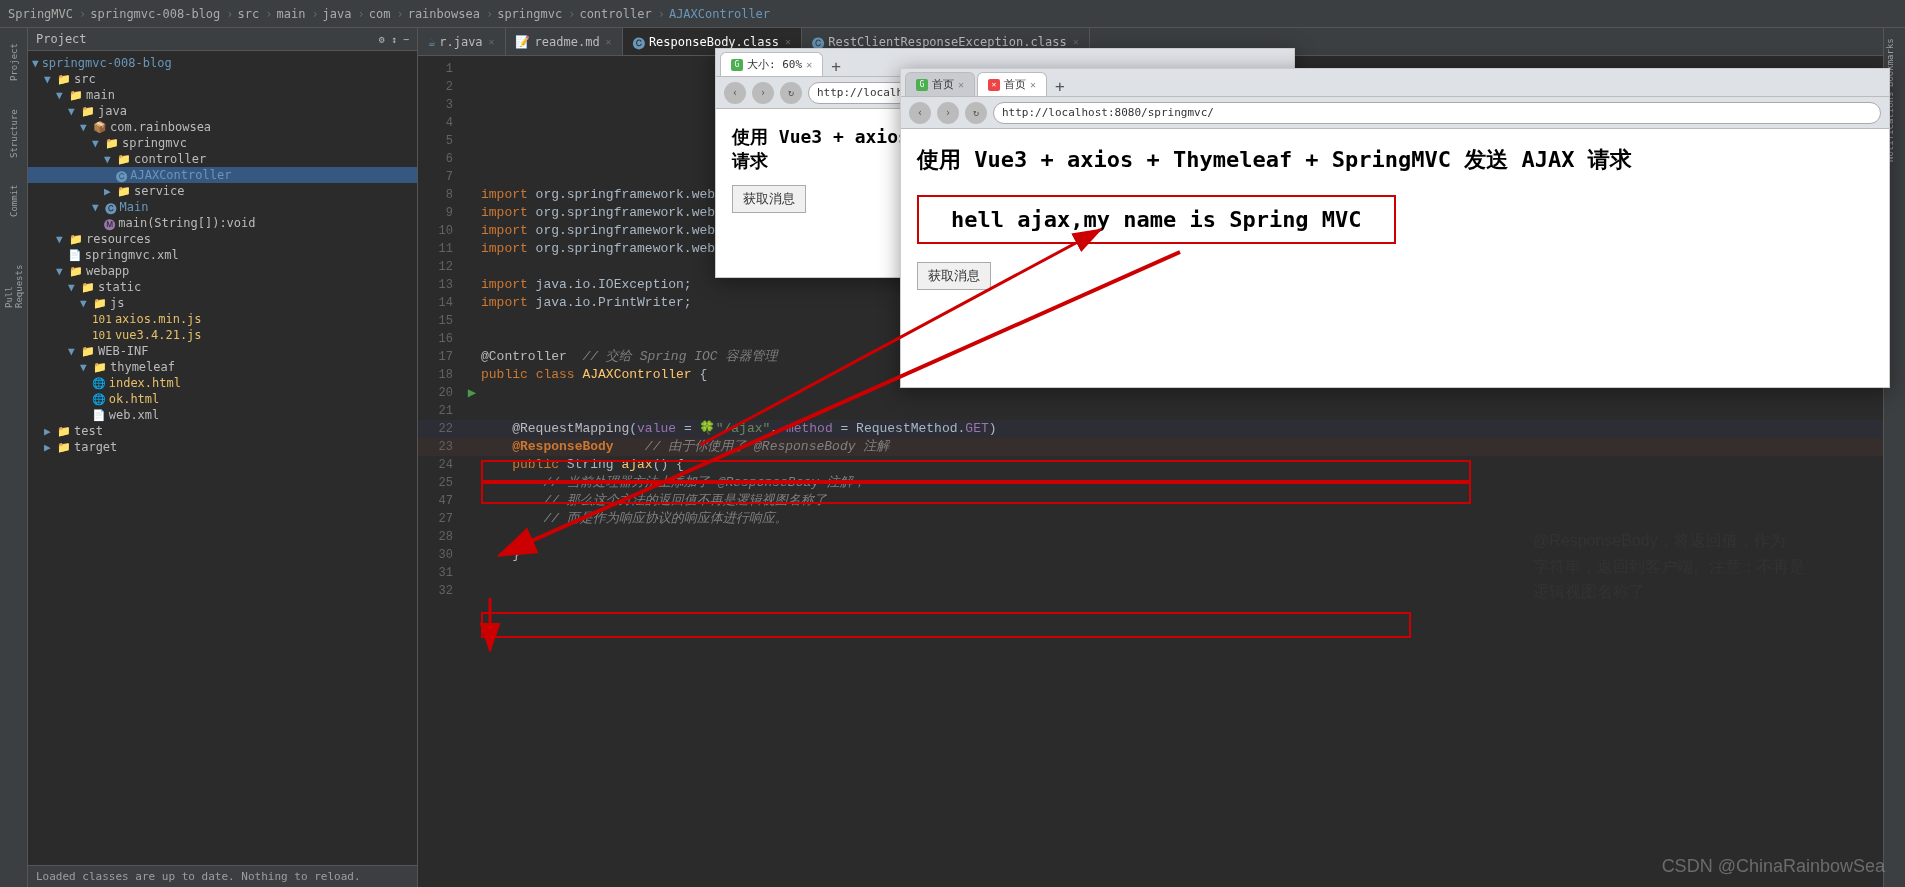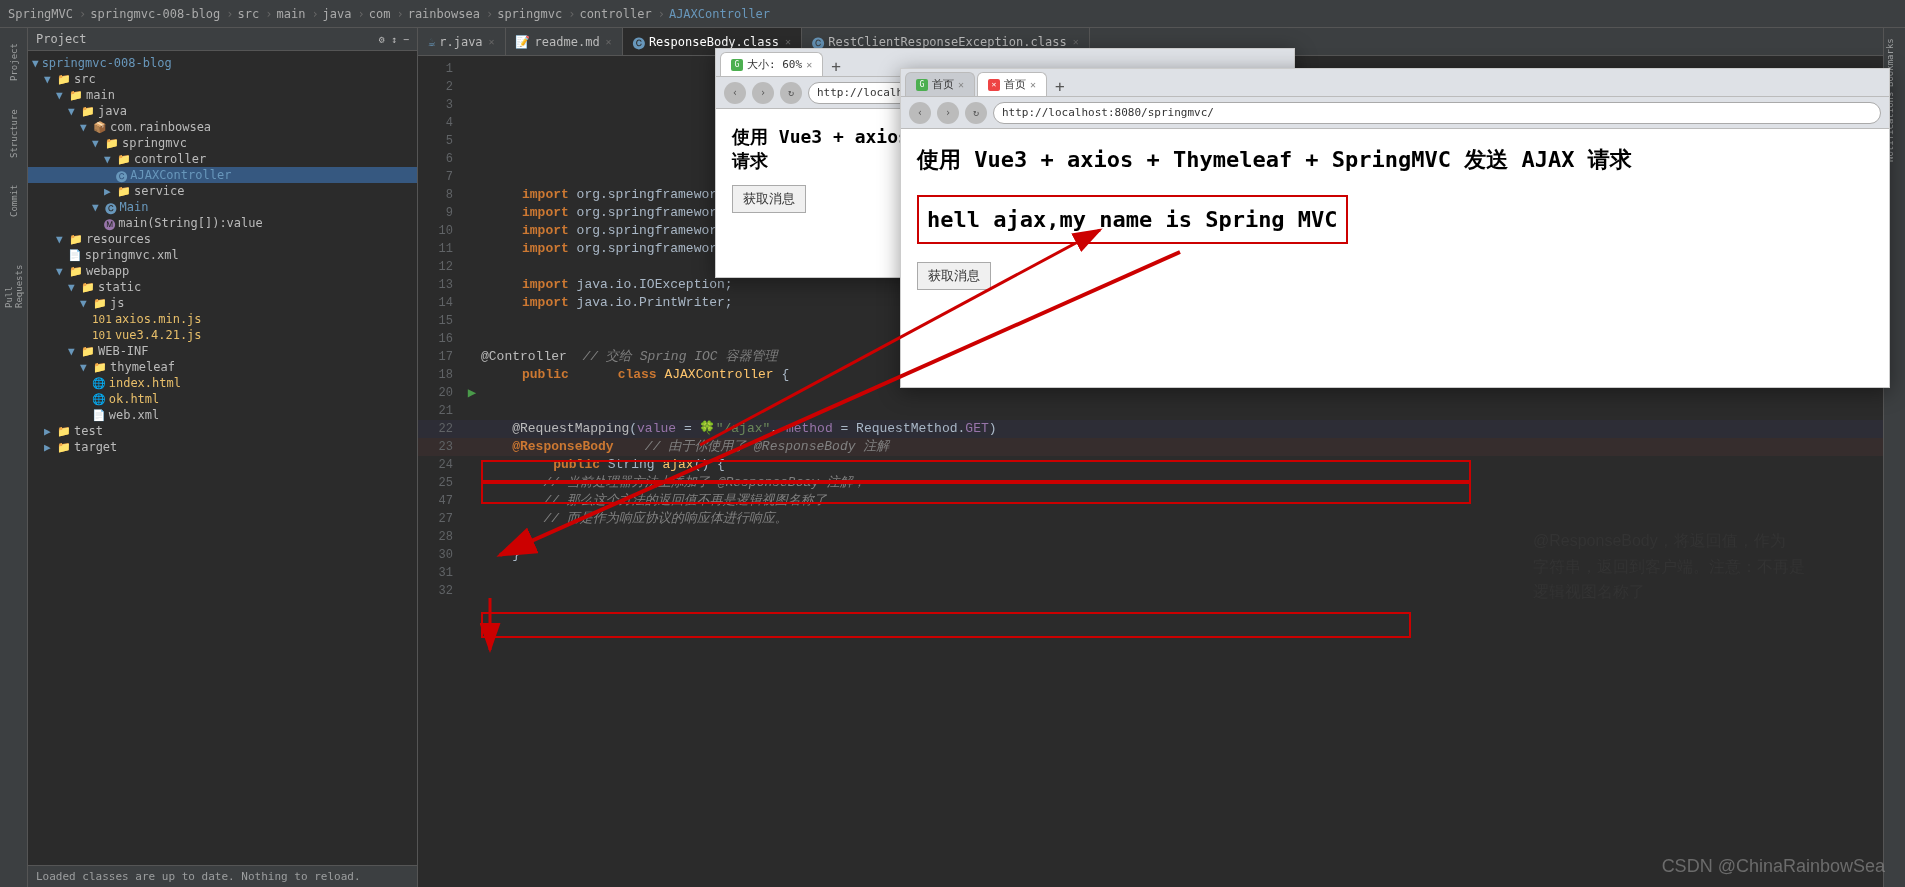--- a/index.html
+++ b/index.html
@@ -148,21 +148,21 @@
       color: #606366;
       font-size: 12px;
       user-select: none;
     }
     .line-content {
       flex: 1;
       color: #a9b7c6;
       font-size: 13px;
       white-space: pre;
     }
-    .kw { color: #cc7832; font-weight: bold; margin-left: 41px; }
+    .kw { color: #cc7832; font-weight: normal; }
     .annotation { color: #bbb; }
     .string { color: #6a8759; }
     .comment { color: #808080; font-style: italic; }
     .class-name { color: #ffc66d; }
     .method-name { color: #ffc66d; }
     .line-gutter-icon {
       width: 18px;
       text-align: center;
       color: #4a9a4a;
       font-size: 10px;
@@ -416,21 +416,21 @@
           <span> service</span>
         </div>
         <div class="tree-item">
           <span class="indent" style="width:64px"></span>
           <span class="icon" style="color:#6897bb;">▼ 🅒</span>
           <span style="color:#6897bb;"> Main</span>
         </div>
         <div class="tree-item">
           <span class="indent" style="width:76px"></span>
           <span class="icon" style="color:#9875aa;">🅜</span>
-          <span> main(String[]):value</span>
+          <span> main(String[]):void</span>
         </div>
         <div class="tree-item">
           <span class="indent" style="width:28px"></span>
           <span class="icon folder-icon">▼ 📁</span>
           <span> resources</span>
         </div>
         <div class="tree-item">
           <span class="indent" style="width:40px"></span>
           <span class="icon xml-icon">📄</span>
           <span> springmvc.xml</span>
@@ -755,21 +755,21 @@
       <div class="browser-url-bar">
         <span>http://localhost:8080/springmvc/</span>
       </div>
     </div>
 
     <div class="browser-content" style="height:220px;">
       <div class="browser-title-cn">
         <span>使用 Vue3 + axios + Thymeleaf + SpringMVC 发送 AJAX 请求</span>
       </div>
       
-      <div style="border: 2px solid #cc0000; padding: 10px 8px; margin: 8px 0; display:inline-block; font-size:22px; font-weight:bold;">
+      <div style="border: 2px solid #cc0000; padding: 10px 32px; margin: 8px 0; display:inline-block; font-size:22px; font-weight:bold;">
         <span>hell ajax,my name is Spring MVC</span>
       </div>
       <br>
       <div style="margin-top:10px;">
         <button class="get-msg-btn">获取消息</button>
       </div>
     </div>
   </div>
 
   <svg class="red-arrow-overlay" viewBox="0 0 1905 887" xmlns="http://www.w3.org/2000/svg">

